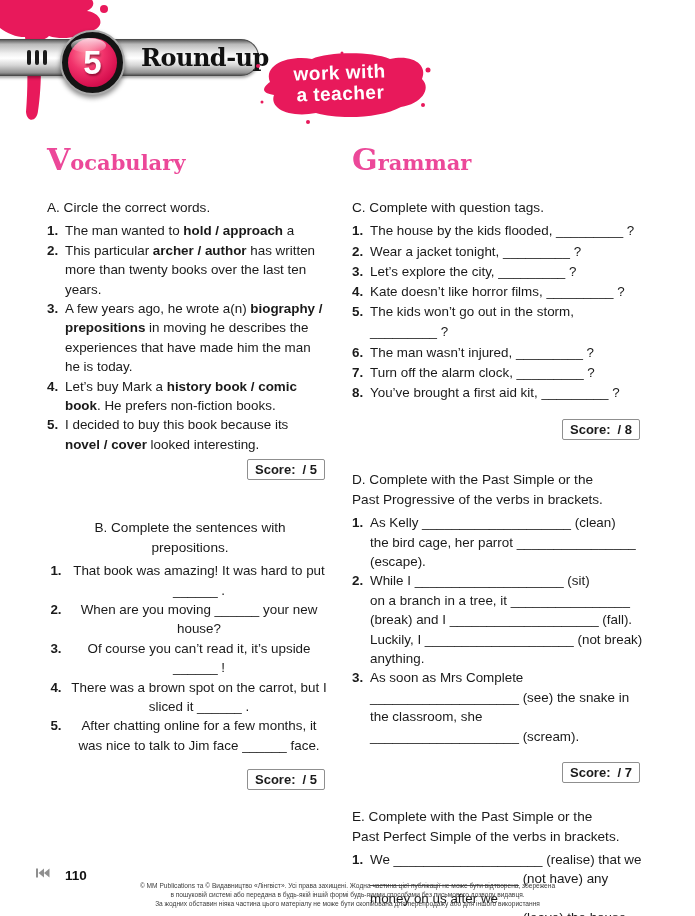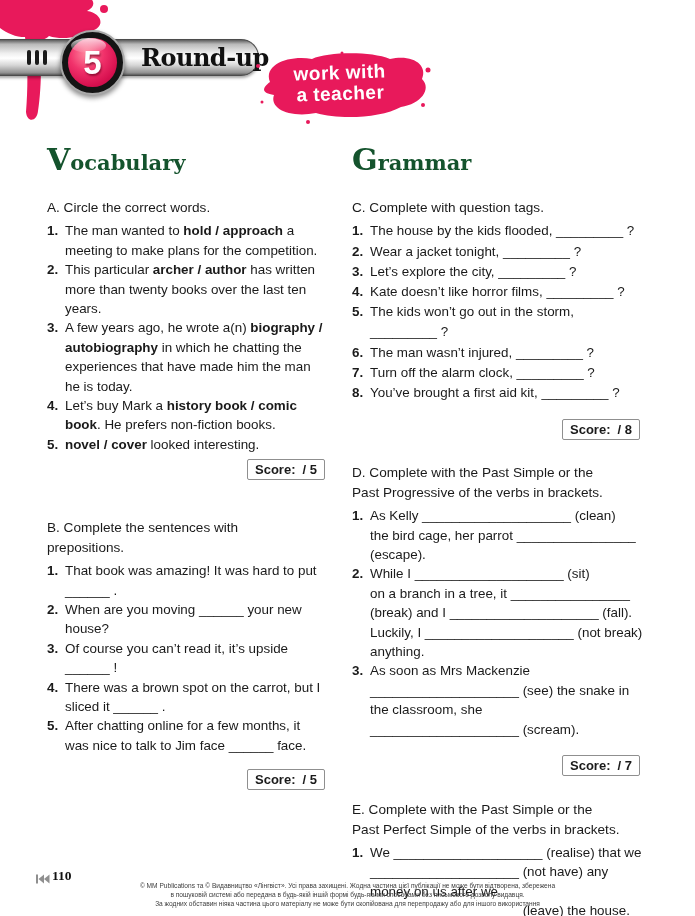--- a/index.html
+++ b/index.html
@@ -34,46 +34,46 @@
   .sticker { position:absolute; left:250px; top:50px; width:190px; height:78px; z-index:4; }
   .sticker svg { position:absolute; inset:0; }
   .sticker-text { position:absolute; left:10px; top:12px; width:160px; text-align:center;
     transform:rotate(-2deg); color:#fff; font-weight:700; font-size:19px; line-height:21px; letter-spacing:.5px; }
 
   
   .col { position:absolute; top:129px; }
   .col-left  { left:47px;  width:286px; }
   .col-right { left:352px; width:296px; }
   .col-title { height:34px; font-family:"DejaVu Serif", serif; font-weight:700;
-    color:#14532d; font-size:21px; line-height:28px; }
+    color:#ec4899; font-size:21px; line-height:28px; }
   .col-title .cap { font-size:30px; }
 
   .ex-heading { font-weight:400; font-size:13.6px; line-height:19.5px; white-space:nowrap; }
   .items { margin-top:4px; }
   .item { display:flex; font-size:13.4px; line-height:19.4px; }
   .item .num { flex:0 0 18px; font-weight:700; }
   .item .body { flex:1; white-space:nowrap; }
   .b { font-weight:700;margin-top:16px; }
   .ex-c .item { line-height:20.2px; }
 
   .score-box { width:62px; margin-left:auto; margin-right:8px;
     border:1.5px solid #8f8f8f; border-radius:2px; background:#fff;
     display:flex; justify-content:space-between; align-items:center;
     padding:2px 7px; font-weight:700; font-size:13px; }
 
   .mt-score-a { margin-top:5px; }
-  .mt-ex-b    { margin-top:38px; }
+  .mt-ex-b    { margin-top:38px;text-align:center; }
   .mt-score-b { margin-top:14px; }
   .mt-score-c { margin-top:16px; }
-  .mt-ex-d    { margin-top:23px; }
+  .mt-ex-d    { margin-top:30px; }
   .mt-score-d { margin-top:16px; }
   .mt-ex-e    { margin-top:24px; }
 
   
-  .page-num { position:absolute; left:36px; top:868px; display:flex; align-items:flex-end; gap:2px;font-family:Liberation Serif, serif; }
+  .page-num { position:absolute; left:36px; top:868px; display:flex; align-items:flex-start; gap:15px; }
   .page-num .num-label { font-weight:700; font-size:13.5px; color:#111; }
   .copyright { position:absolute; left:47px; right:47px; top:881px; text-align:center;
     font-size:6.6px; line-height:9.2px; color:#3c3c3c; }
 </style>
 </head>
 <body>
 
 <div class="page">
 
   <svg class="splash-topleft" viewBox="0 0 130 135">
@@ -122,54 +122,54 @@
     <div class="exercise">
       <div class="ex-heading">
           <div>A. Circle the correct words.</div>
         </div>
       <div class="items">
 
           <div class="item">
             <span class="num">1.</span>
             <div class="body">
               <div><span>The man wanted to </span><span class="b">hold / approach</span><span> a</span></div>
-              <div>meeting to make plans for the competition.</div>
             </div>
           </div>
 
           <div class="item">
             <span class="num">2.</span>
             <div class="body">
               <div><span>This particular </span><span class="b">archer / author</span><span> has written</span></div>
               <div>more than twenty books over the last ten</div>
               <div>years.</div>
             </div>
           </div>
 
           <div class="item">
             <span class="num">3.</span>
             <div class="body">
               <div><span>A few years ago, he wrote a(n) </span><span class="b">biography /</span></div>
-              <div><span class="b">autobiography</span><span> in which he chatting the</span></div>
+              <div><span class="b">prepositions</span><span> in moving he describes the</span></div>
               <div>experiences that have made him the man</div>
               <div>he is today.</div>
             </div>
           </div>
 
           <div class="item">
             <span class="num">4.</span>
             <div class="body">
               <div><span>Let’s buy Mark a </span><span class="b">history book / comic</span></div>
               <div><span class="b">book</span><span>. He prefers non-fiction books.</span></div>
             </div>
           </div>
 
           <div class="item">
             <span class="num">5.</span>
             <div class="body">
+              <div>I decided to buy this book because its</div>
               <div><span class="b">novel / cover</span><span> looked interesting.</span></div>
             </div>
           </div>
 
       </div>
       <div class="score-box mt-score-a">
         <span>Score:</span>
         <span>/ 5</span>
       </div>
     </div>
@@ -325,21 +325,21 @@
               <div>on a branch in a tree, it ________________</div>
               <div>(break) and I ____________________ (fall).</div>
               <div>Luckily, I ____________________ (not break)</div>
               <div>anything.</div>
             </div>
           </div>
 
           <div class="item">
             <span class="num">3.</span>
             <div class="body">
-              <div>As soon as Mrs Mackenzie</div>
+              <div>As soon as Mrs Complete</div>
               <div>____________________ (see) the snake in</div>
               <div>the classroom, she</div>
               <div>____________________ (scream).</div>
             </div>
           </div>
 
       </div>
       <div class="score-box mt-score-d">
         <span>Score:</span>
         <span>/ 7</span>

